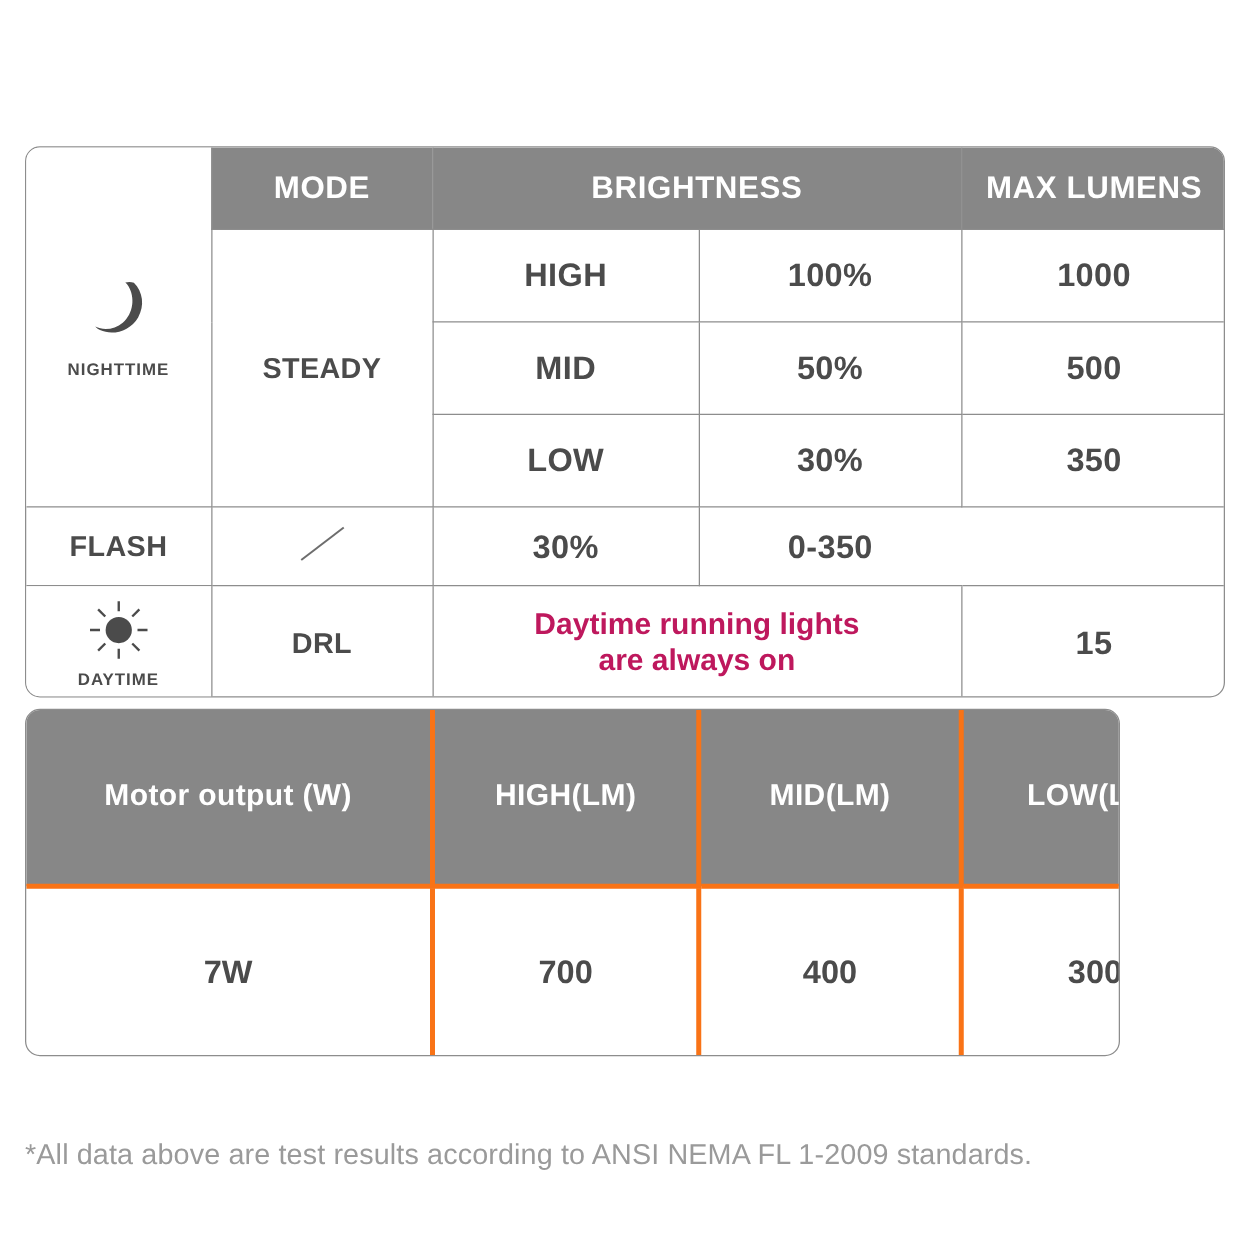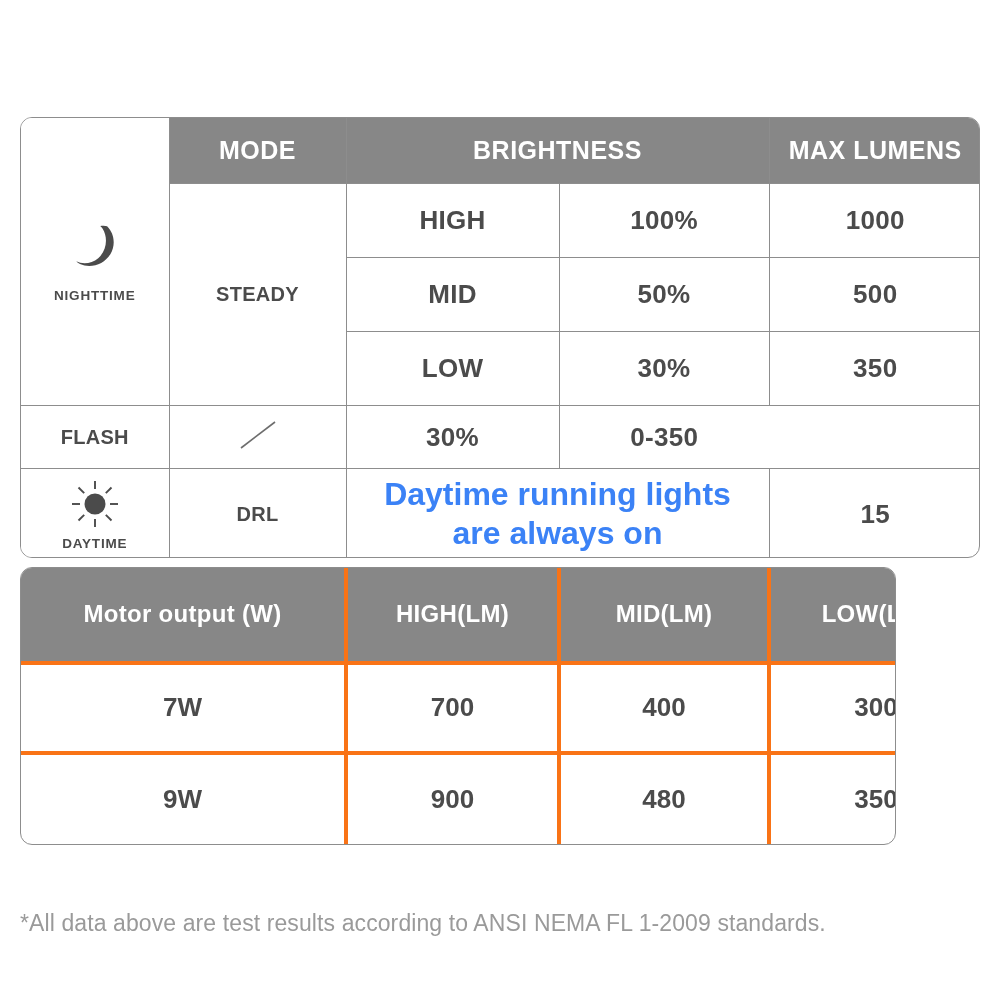--- a/index.html
+++ b/index.html
@@ -68,21 +68,21 @@
 
   .cell-txt {
     font-size: 25px;
     font-weight: bold;
     color: #4b4b4b;
     letter-spacing: 0.3px;
   }
   .cell-txt.big {
     font-size: 26px;
   }
-  .mode-steady { font-size: 20px; }
+  .mode-steady { font-size: 23px; }
 
   .icon-cell {
     background: #ffffff;
     position: relative;
   }
   .icon-wrap {
     display: flex;
     flex-direction: column;
     align-items: center;
     justify-content: center;
@@ -106,24 +106,24 @@
     display: block;
   }
 
   .slash {
     display: inline-block;
     width: 46px;
     height: 34px;
   }
 
   .drl-multiline {
-    font-size: 32px;
+    font-size: 24px;
     font-weight: bold;
     line-height: 1.22;
-    color: #3b82f6;
+    color: #be185d;
     padding: 2px 10px;
   }
 
   
   .table2 {
     position: absolute;
     left: 20px;
     top: 567px;
     width: 876px;
     height: 278px;
@@ -283,25 +283,19 @@
           <th class="t2-hdr">HIGH(LM)</th>
           <th class="t2-hdr">MID(LM)</th>
           <th class="t2-hdr">LOW(LM)</th>
         </tr>
         <tr style="height:69px;">
           <td class="t2-cell">7W</td>
           <td class="t2-cell">700</td>
           <td class="t2-cell">400</td>
           <td class="t2-cell">300</td>
         </tr>
-        <tr style="height:69px;">
-          <td class="t2-cell">9W</td>
-          <td class="t2-cell">900</td>
-          <td class="t2-cell">480</td>
-          <td class="t2-cell">350</td>
-        </tr>
       </tbody>
     </table>
   </div>
 
   <div class="footnote">*All data above are test results according to ANSI NEMA FL 1-2009 standards.</div>
 
 </div>
 
 </body></html>

